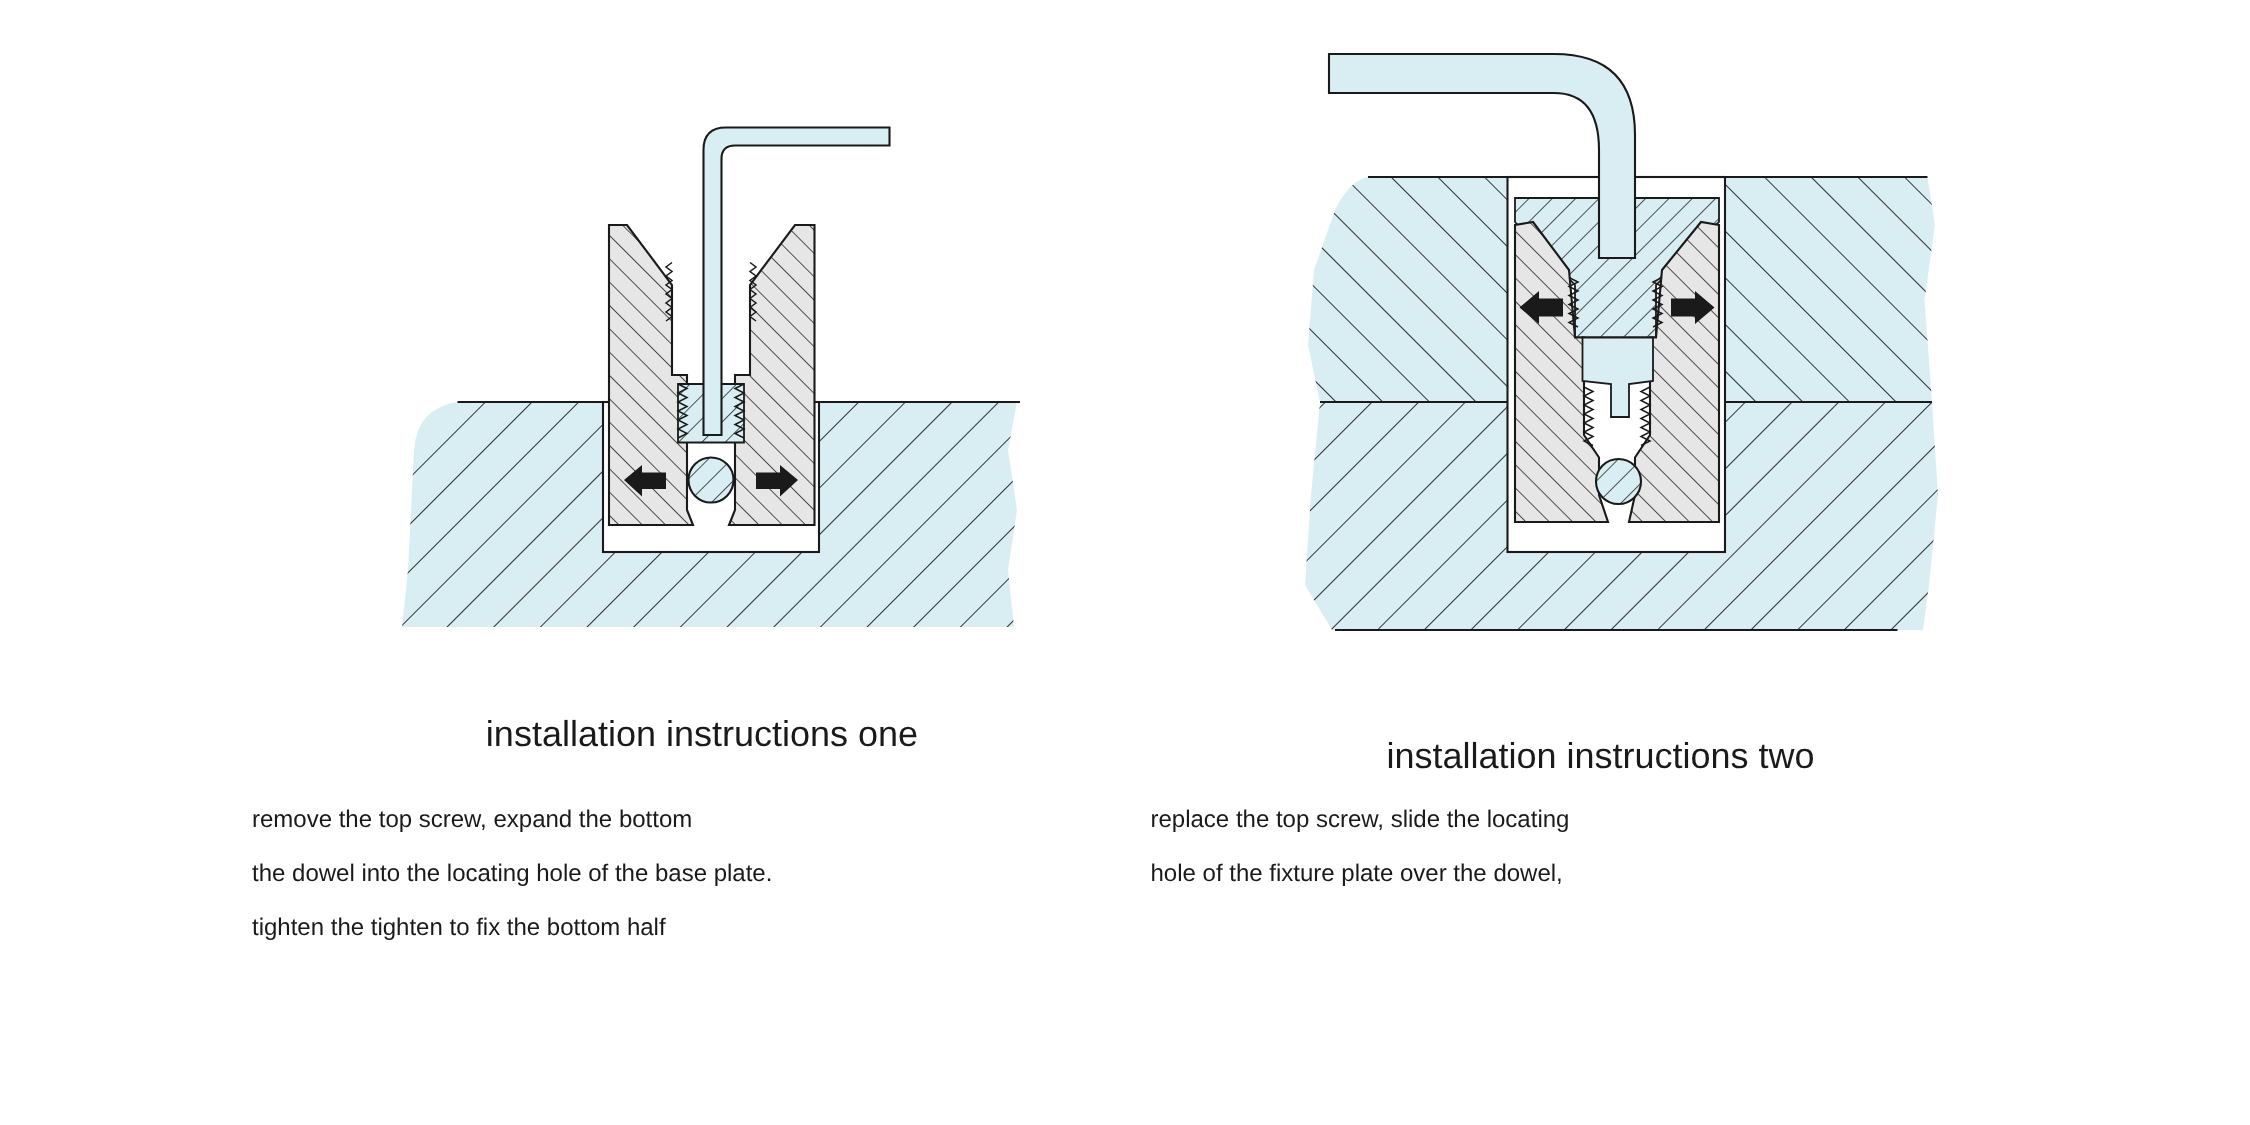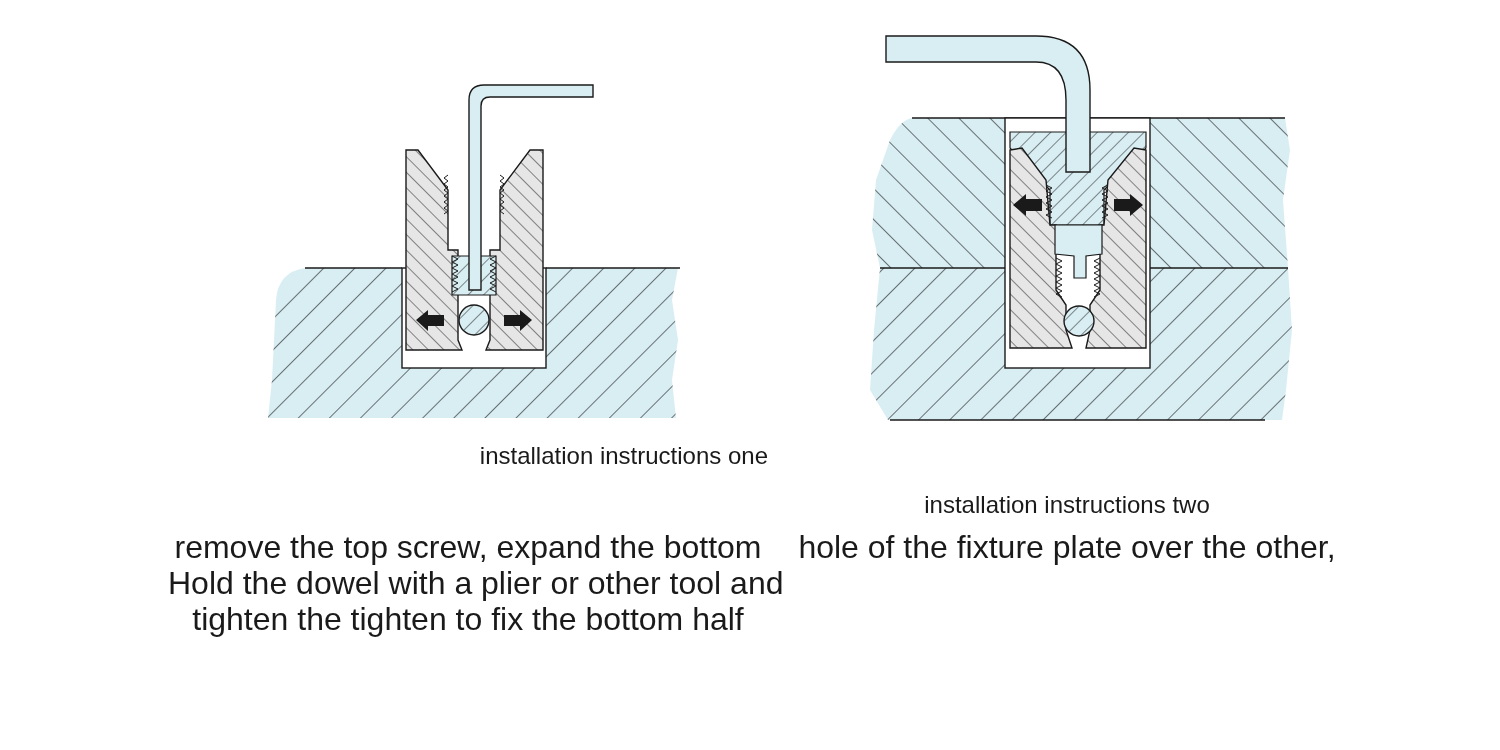--- a/index.html
+++ b/index.html
@@ -1,21 +1,21 @@
 <!DOCTYPE html>
 <html><head>
 <meta charset="utf-8">
 <style>
   html, body { margin: 0; padding: 0; background: #ffffff; }
   body { width: 1500px; height: 750px; position: relative; overflow: hidden;
          font-family: "Liberation Sans", sans-serif; color: #1a1a1a; }
   svg.fig { position: absolute; left: 0; top: 0; }
-  .caption { position: absolute; text-align: center; font-size: 32px; line-height: 36px; }
+  .caption { position: absolute; font-size: 16px; line-height: 36px; }
   .title { position: absolute; text-align: center; font-size: 24px; }
-  #t1 { left: 168px; width: 600px; top: 442px; text-align: right; }
+  #t1 { left: 168px; width: 600px; top: 476px; }
   #t2 { left: 767px; width: 600px; top: 468px; margin-top: 23px; }
   #c1 { left: 168px; width: 600px; top: 529px; }
   #c2 { left: 767px; width: 600px; top: 529px; }
   .line { display: block; white-space: nowrap; }
 </style>
 </head>
 <body>
 
 <svg class="fig" width="1500" height="460" viewBox="0 0 1500 460">
   <defs>
@@ -93,18 +93,19 @@
     <path d="M1013 205 L1026 194 L1026 199 L1042 199 L1042 211 L1026 211 L1026 216 Z" fill="#1a1a1a"></path>
     <path d="M1143 205 L1130 194 L1130 199 L1114 199 L1114 211 L1130 211 L1130 216 Z" fill="#1a1a1a"></path>
   </g>
 </svg>
 
 <div class="title" id="t1">installation instructions one</div>
 <div class="title" id="t2">installation instructions two</div>
 
 <div class="caption" id="c1">
   <span class="line">remove the top screw, expand the bottom</span>
-  <span class="line">Hold the dowel with a plier or other tool and</span>
+  <span class="line">the dowel into the locating hole of the base plate.</span>
   <span class="line">tighten the tighten to fix the bottom half</span>
 </div>
 <div class="caption" id="c2">
-  <span class="line">hole of the fixture plate over the other,</span>
+  <span class="line">replace the top screw, slide the locating</span>
+  <span class="line">hole of the fixture plate over the dowel,</span>
 </div>
 
 </body></html>

